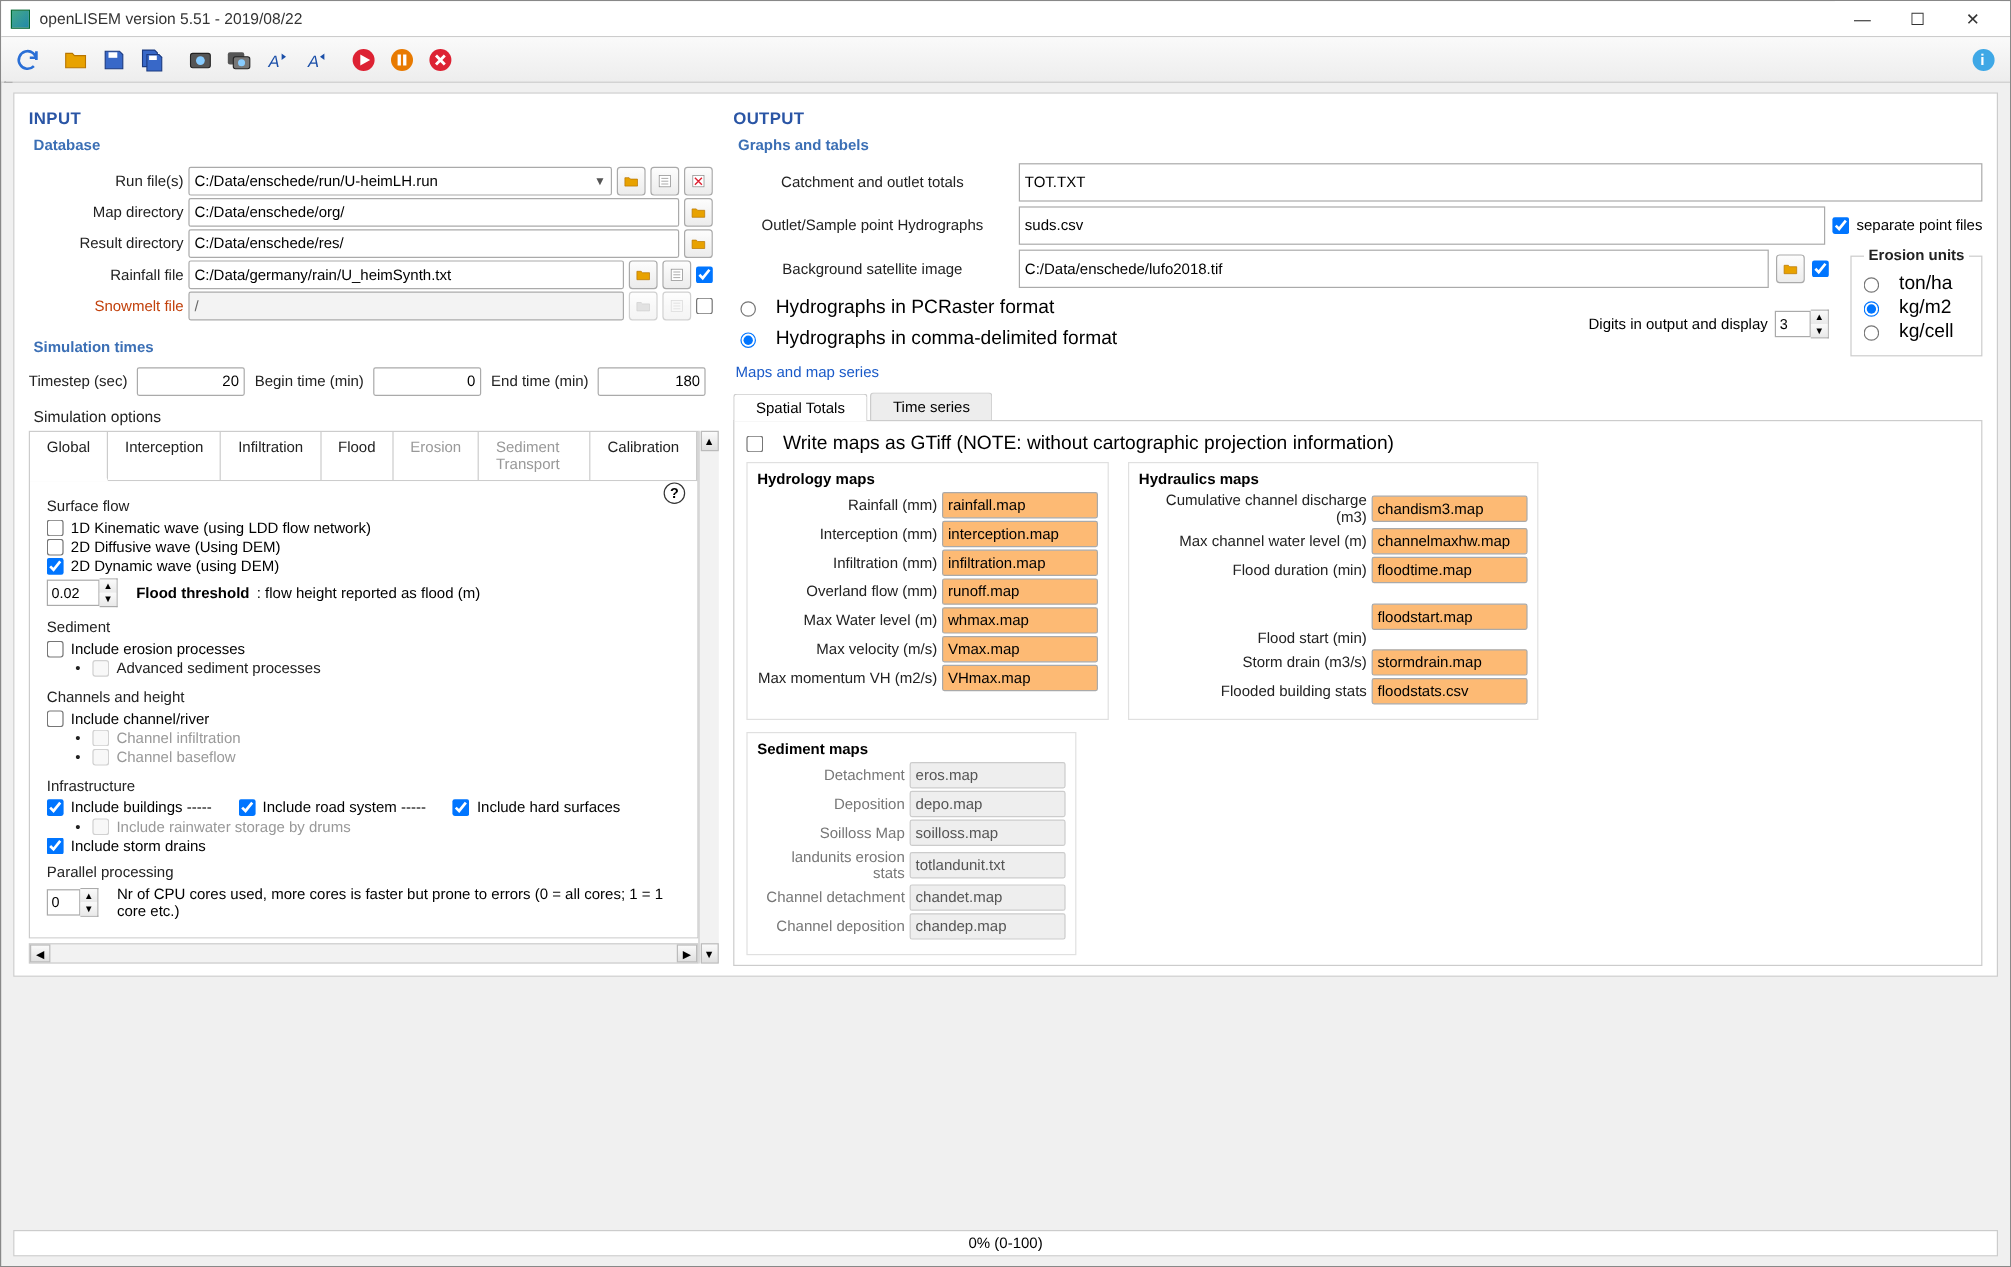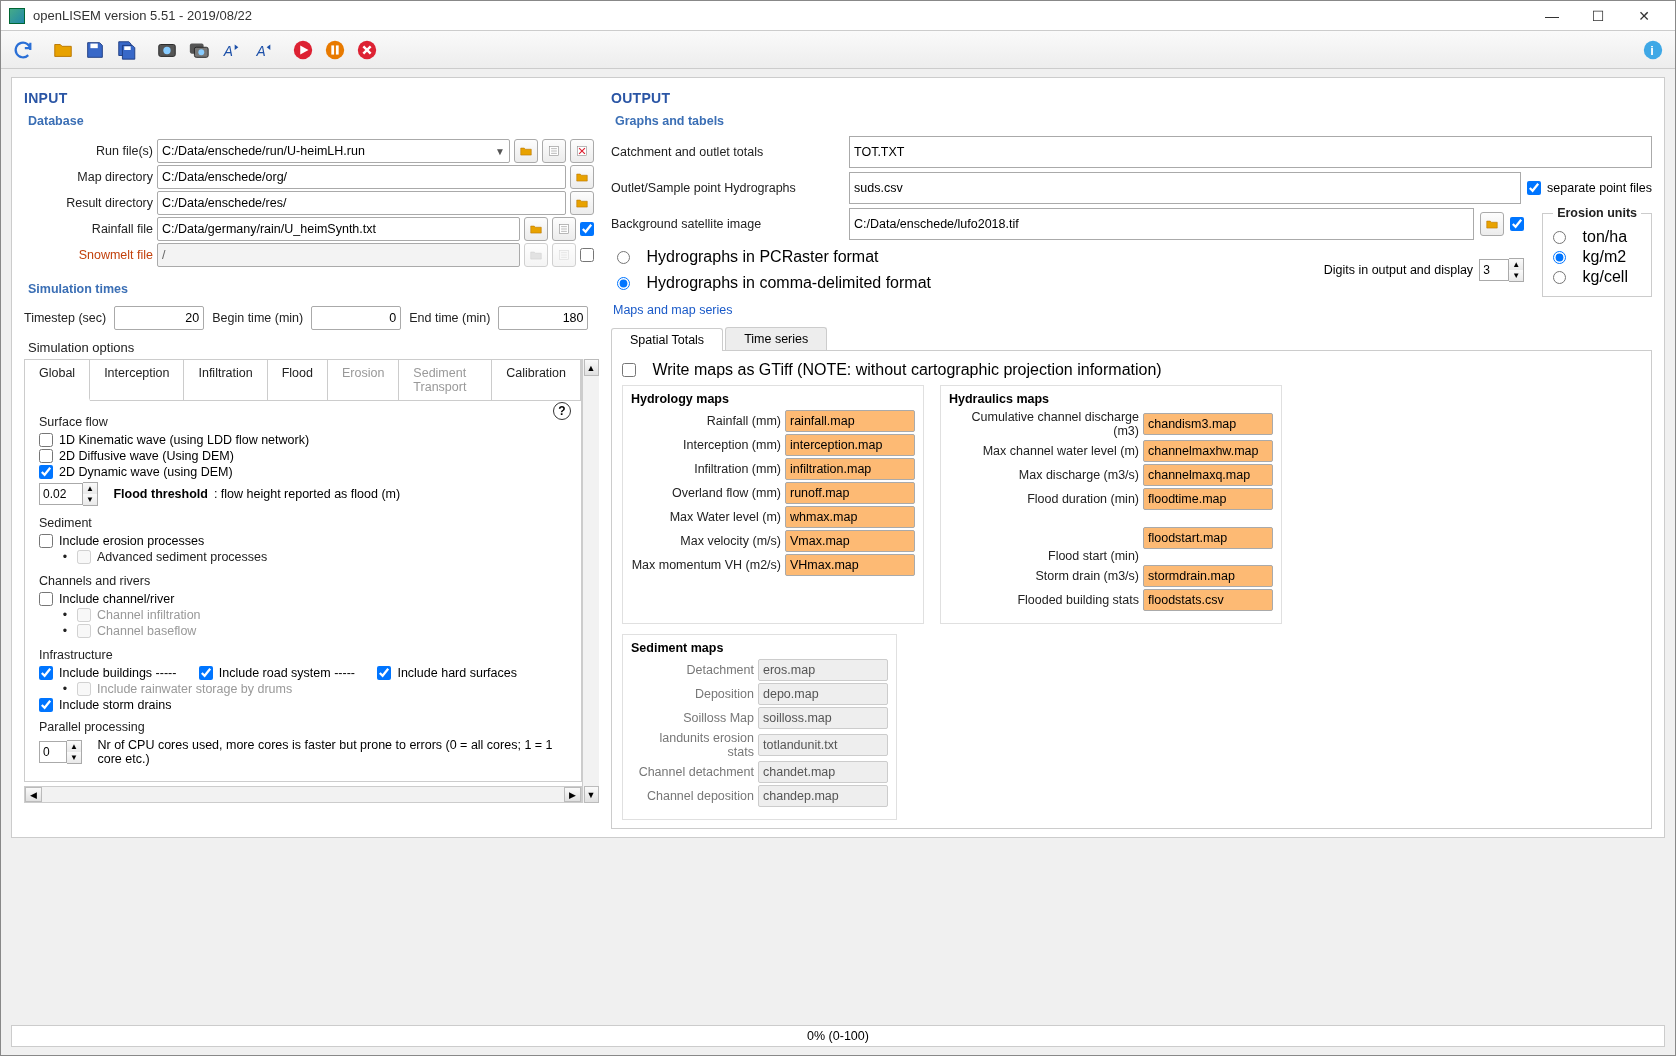--- a/index.html
+++ b/index.html
@@ -49,21 +49,21 @@
 .helpicon { position:absolute; right:10px; top:42px; width:18px; height:18px; border:1.5px solid #333; border-radius:50%; display:flex; align-items:center; justify-content:center; font-size:12px; font-weight:bold; }
 .subhdr { font-size:12.5px; color:#222; margin:2px 0 4px 0; }
 .cline { display:flex; align-items:center; gap:6px; margin:2px 0 2px 0; }
 .cline.ind1 { margin-left:20px; }
 .bullet { width:12px; text-align:center; color:#222; }
 .spin { display:flex; align-items:center; }
 .spinin { width:44px; height:22px; border:1px solid #aaa; text-align:left; padding:0 3px; font-size:12px; }
 .spinbtns { display:flex; flex-direction:column; border:1px solid #aaa; border-left:none; }
 .spinbtns div { width:14px; height:11px; display:flex; align-items:center; justify-content:center; font-size:8px; background:linear-gradient(#fafafa,#e9e9e9); }
 .out-row { display:flex; align-items:center; gap:6px; margin:2px 0; }
-.out-label { font-size:12.5px; color:#222; text-align:left; }
+.out-label { font-size:12.5px; color:#222; text-align:center; }
 .out-in { height:32px; border:1px solid #aaa; font-size:12.5px; padding:0 4px; background:#fff; }
 .radio { width:13px; height:13px; }
 fieldset.erosion { border:1px solid #ccc; padding:6px 10px 8px 10px; margin-left:8px; }
 fieldset.erosion legend { font-size:12.5px; font-weight:600; color:#222; padding:0 4px; }
 .maps-tabs { margin-top:6px; }
 .mt-strip { display:flex; }
 .mt-tab { padding:4px 18px; font-size:12.5px; border:1px solid #ccc; border-bottom:none; border-radius:3px 3px 0 0; background:#ededed; cursor:pointer; margin-right:2px; }
 .mt-tab.active { background:#fff; position:relative; top:1px; }
 .mt-panel { border:1px solid #ccc; background:#fff; padding:8px 10px; min-height:240px; }
 .map-col { display:flex; gap:16px; }
@@ -316,21 +316,21 @@
              <div class="cline">
                     <input type="checkbox" class="chk" style="">
                     <span>Include erosion processes</span>
                   </div>
              <div class="cline ind1">
                     <span class="bullet">•</span>
                     <input type="checkbox" class="chk" disabled="" style="">
                     <span style="color:#222">Advanced sediment processes</span>
                   </div>
 
-             <div class="subhdr" style="margin-top:10px">Channels and rivers</div>
+             <div class="subhdr" style="margin-top:10px">Channels and height</div>
              <div class="cline">
                     <input type="checkbox" class="chk" style="">
                     <span>Include channel/river</span>
                   </div>
              <div class="cline ind1">
                     <span class="bullet">•</span>
                     <input type="checkbox" class="chk" disabled="" style="">
                     <span style="color:#999">Channel infiltration</span>
                   </div>
              <div class="cline ind1">
@@ -483,24 +483,20 @@
                <div id="hydraulics-rows">
                     <div class="maprow">
                       <div class="ml" style="width: 190px;">Cumulative channel discharge (m3)</div>
                       <input class="mv" value="chandism3.map" style="">
                     </div>
                     <div class="maprow">
                       <div class="ml" style="width: 190px;">Max channel water level (m)</div>
                       <input class="mv" value="channelmaxhw.map" style="">
                     </div>
                     <div class="maprow">
-                      <div class="ml" style="width: 190px;">Max discharge (m3/s)</div>
-                      <input class="mv" value="channelmaxq.map" style="">
-                    </div>
-                    <div class="maprow">
                       <div class="ml" style="width: 190px;">Flood duration (min)</div>
                       <input class="mv" value="floodtime.map" style="">
                     </div>
                     <div class="maprow">
                       <div class="ml" style="width: 190px; margin-top: 37px;">Flood start (min)</div>
                       <input class="mv" value="floodstart.map" style="">
                     </div>
                     <div class="maprow">
                       <div class="ml" style="width: 190px;">Storm drain (m3/s)</div>
                       <input class="mv" value="stormdrain.map" style="">

